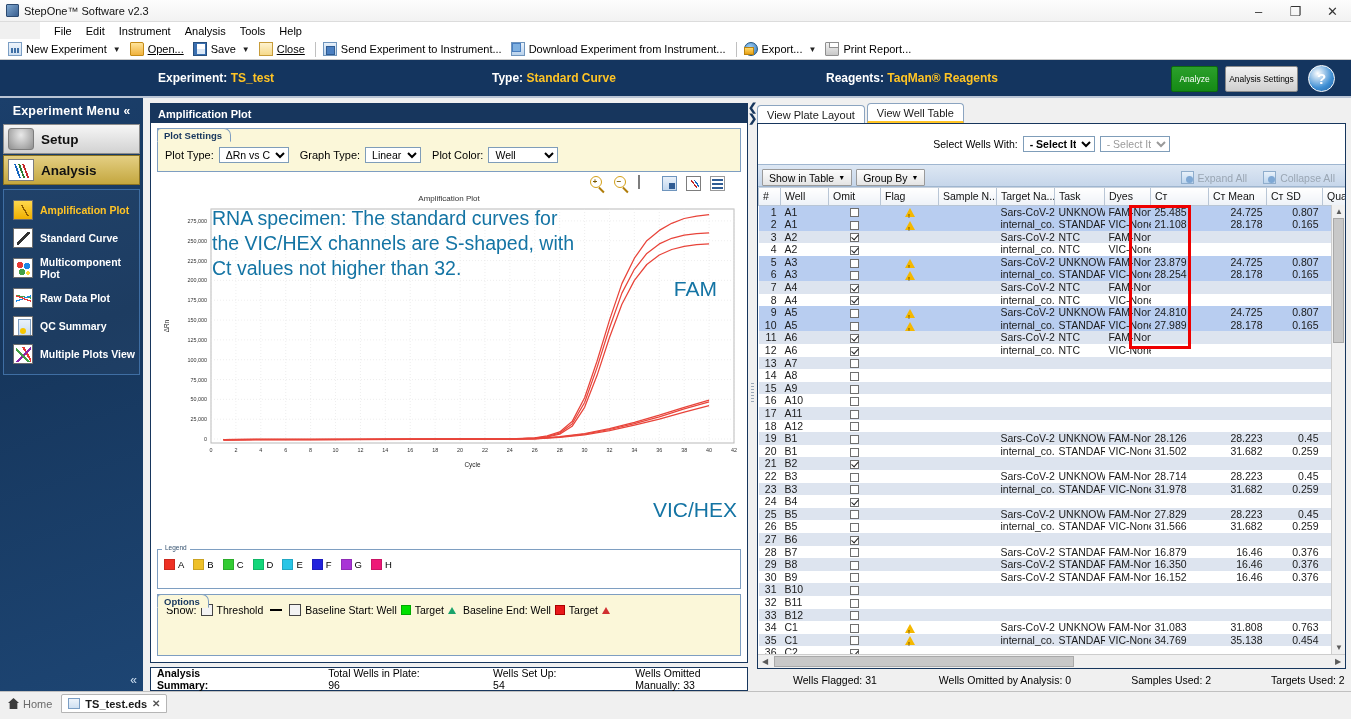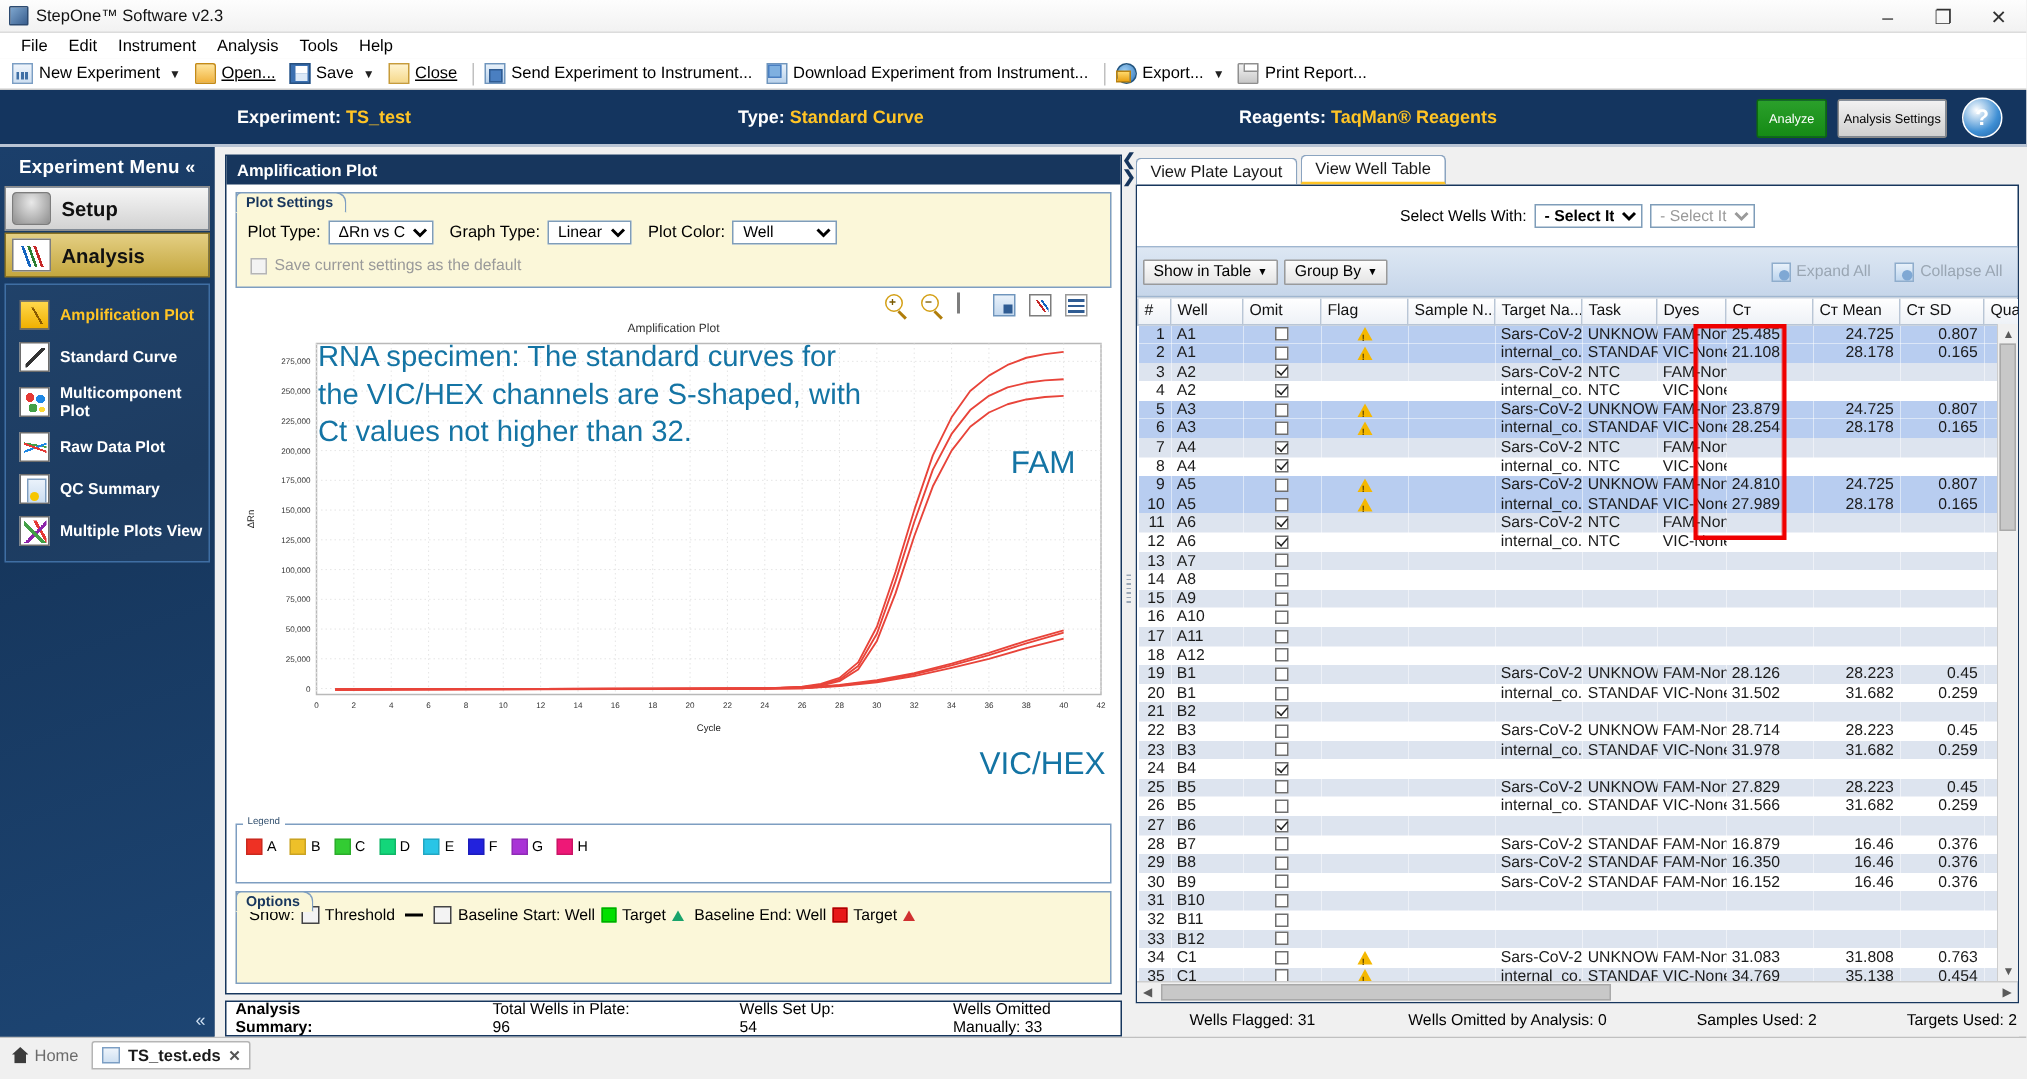--- a/index.html
+++ b/index.html
@@ -26,21 +26,21 @@
     display:inline-block;
   }
   .title-text{ font-size:11px; color:#111; }
   .wincontrols{ position:absolute; right:0; top:0; height:22px; display:flex; }
   .wc{ width:37px; height:22px; display:flex; align-items:center; justify-content:center;
        color:#333; font-size:13px; }
 
   
   .menubar{
     height:17px; background:#fff; display:flex; align-items:center;
-    padding-left:7px; border-bottom:0px;
+    padding-left:7px; border-bottom:0px;margin-left:40px;
   }
   .menubar span{ padding:1px 7px; font-size:11px; color:#000; }
 
   
   .toolbar{
     height:21px; background:#fff; display:flex; align-items:center;
     padding-left:5px; gap:0px; border-bottom:1px solid #c9c9c9;
   }
   .tb-item{ display:flex; align-items:center; gap:4px; padding:1px 6px 1px 3px; font-size:11px; color:#000; white-space:nowrap;}
   .tb-item .u{ text-decoration:underline; }
@@ -238,21 +238,21 @@
     height:18px; padding:0 9px; font-size:11px; color:#1a1a1a;
     background:#fff; border:1px solid #8ba4c0; border-bottom:none;
     border-radius:4px 4px 0 0; display:flex;align-items:center; margin-right:2px;
   }
   .tab.active{ height:20px; border-bottom:2px solid #ffc425; font-weight:normal; position:relative; z-index:2;}
   .rpanel{ flex:1; border:1px solid #17365d; background:#fff; display:flex;flex-direction:column; min-height:0;}
   .selwells{ height:40px; display:flex; align-items:center; justify-content:center; gap:5px; font-size:10.5px; flex:0 0 auto;}
   .gray-sel{ background:#f0f0f0; color:#9a9a9a;}
   .tbar2{
     height:23px; background:linear-gradient(#dde7f3,#c6d6ea); border-top:1px solid #9fb6d0; border-bottom:1px solid #9fb6d0;
-    display:flex; align-items:center; padding:16px 4px; gap:4px; flex:0 0 auto;
+    display:flex; align-items:flex-start; padding:4px 4px; gap:4px; flex:0 0 auto;
   }
   .btn2{ height:17px; padding:0 6px; font-size:10.5px; background:linear-gradient(#fdfdfd,#e4e4e4);
          border:1px solid #9a9a9a; display:flex;align-items:center; gap:4px; border-radius:1px;}
   .spacer{ flex:1;}
   .dis{ color:#9aa6b3; }
   .exp-ic{ width:13px;height:13px;background:linear-gradient(#e8f1fa,#bdd5ee);border:1px solid #8fadcc;position:relative;}
   .exp-ic:after{content:"";position:absolute;right:0;bottom:0;width:7px;height:7px;border-radius:50%;background:#7fa8d4;}
 
   
   .tablewrap{ flex:1; min-height:0; overflow:hidden; position:relative; border-top:1px solid #c8d2de;}
@@ -441,24 +441,20 @@
             <option>ΔRn vs Cycle</option>
           </select>
           <span class="lbl" style="margin-left:6px">Graph Type:</span>
           <select class="sel" style="width:56px">
             <option>Linear</option>
           </select>
           <span class="lbl" style="margin-left:6px">Plot Color:</span>
           <select class="sel" style="width:70px">
             <option>Well</option>
           </select>
-        </div>
-        <div class="ps-chk">
-          <span class="cbx"></span>
-          <span>Save current settings as the default</span>
         </div>
       </div>
 
       <div class="chart-tools">
         <span class="ctool mag">
             <i class="magsign">+</i>
           </span>
         <span class="ctool mag">
             <i class="magsign">−</i>
           </span>

